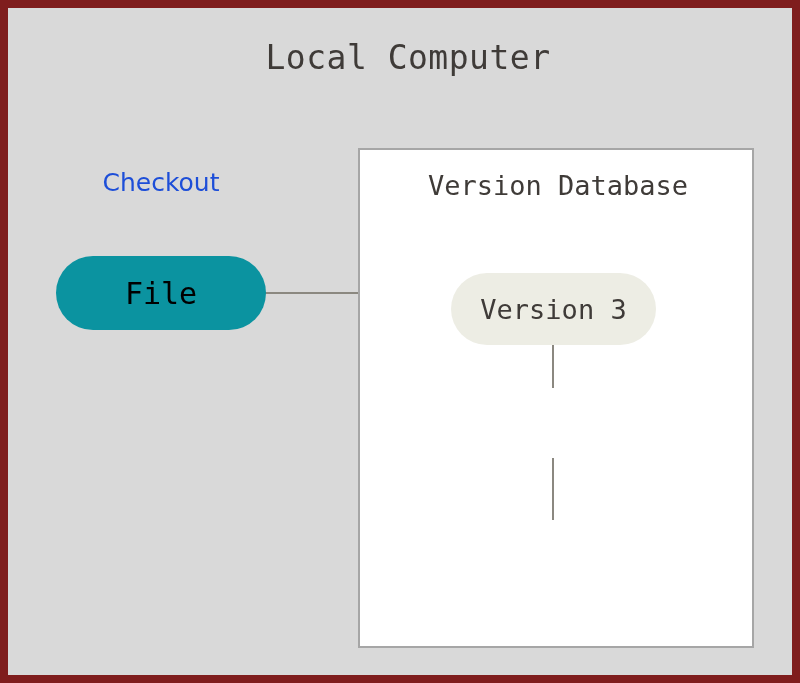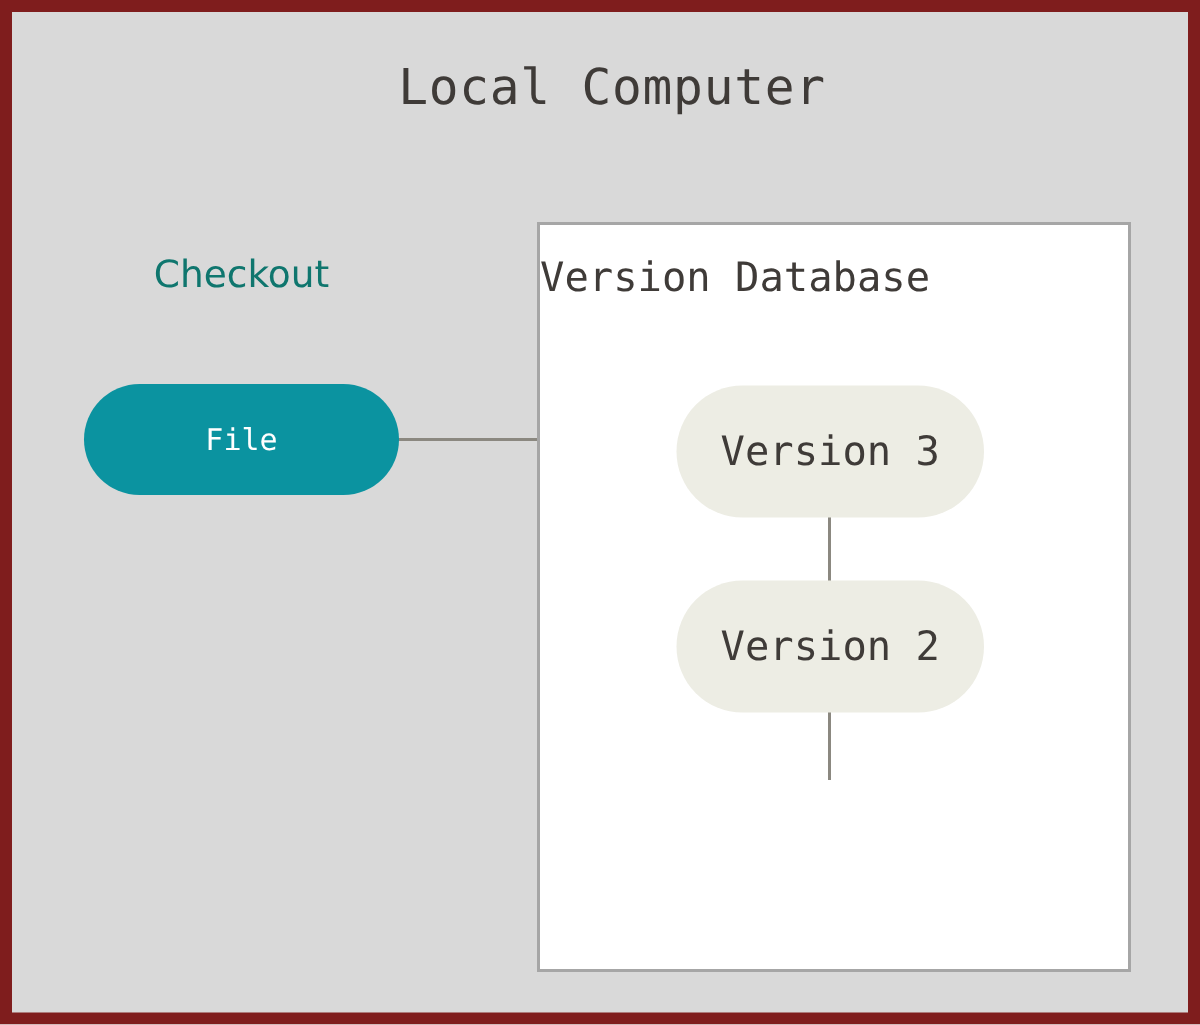--- a/index.html
+++ b/index.html
@@ -34,40 +34,41 @@
 
   
   #checkout-label {
     position: absolute;
     left: 48px;
     top: 160px;
     width: 210px;
     text-align: center;
     font-family: "DejaVu Sans", "Liberation Sans", sans-serif;
     font-size: 25px;
-    color: #0f766e;
+    color: #1d4ed8;
     white-space: pre;
   }
 
   
   #version-db {
     position: absolute;
     left: 350px;
     top: 140px;
     width: 396px;
     height: 500px;
     box-sizing: border-box;
     background: #ffffff;
     border: 2px solid #a6a6a6;
   }
   #version-db-title {
     position: absolute;
     left: 0;
     top: 20px;
     width: 396px;
+    text-align: center;
     font-family: "DejaVu Sans Mono", "Liberation Mono", monospace;
     font-size: 27px;
     color: #3f3b38;
     white-space: pre;
   }
 
   
   .edge-h {
     position: absolute;
     height: 2px;
@@ -105,31 +106,32 @@
     font-family: "DejaVu Sans Mono", "Liberation Mono", monospace;
     white-space: pre;
   }
 
   #node-file {
     left: 48px;
     top: 248px;
     width: 210px;
     height: 74px;
     background: #0b93a0;
-    color: #ffffff;
-    font-size: 20px;
+    color: #000000;
+    font-size: 30px;
   }
 
   .version-node {
     width: 205px;
-    height: 88px;
+    height: 72px;
     background: #edede4;
     color: #3f3b38;
     font-size: 27px;
     left: 443px;
+    margin-top: 16px;
   }
   #node-version-3 { top: 249px; }
   #node-version-2 { top: 379px; }
   #node-version-1 { top: 510px; }
 </style>
 </head>
 <body>
 
 <div id="canvas">
 
@@ -144,16 +146,15 @@
   </div>
 
   <div class="edge-v" id="edge-v3-v2"></div>
 
   <div class="edge-v" id="edge-v2-v1"></div>
 
   <div class="pill" id="node-file">File</div>
 
   <div class="pill version-node" id="node-version-3">Version 3</div>
 
-  <div class="pill version-node" id="node-version-2">Version 2</div>
 
 
 </div>
 
 </body></html>

